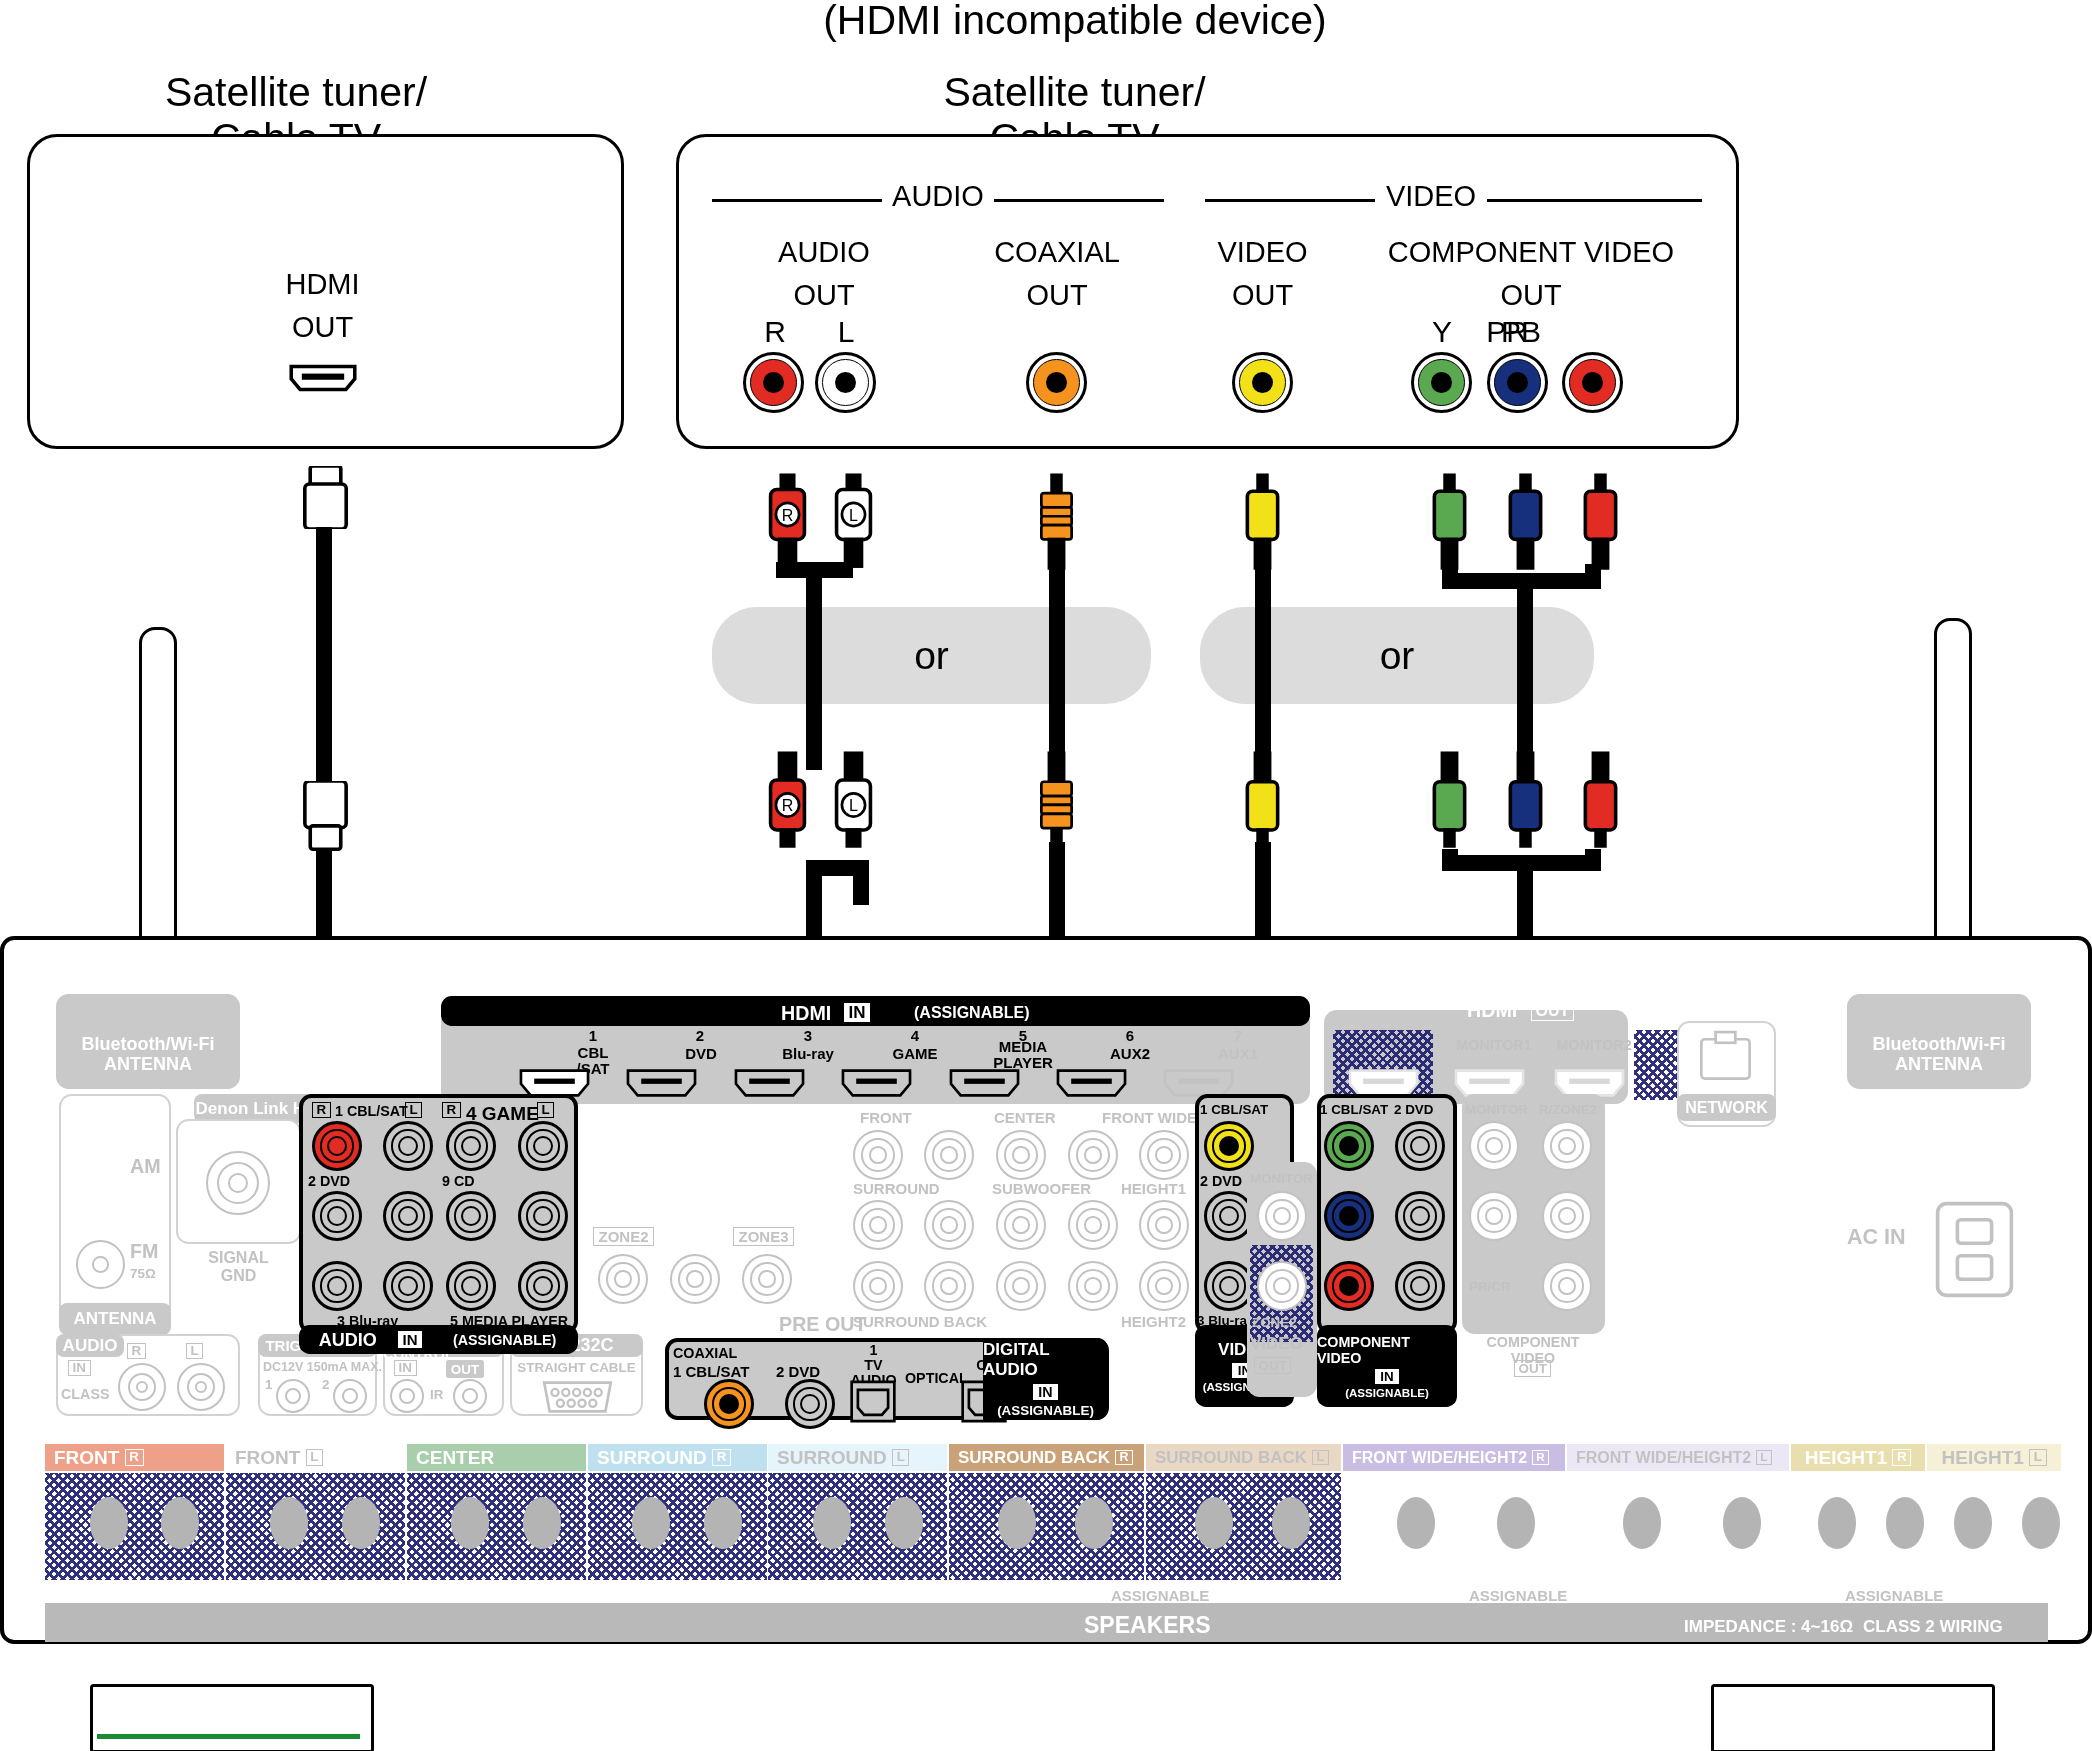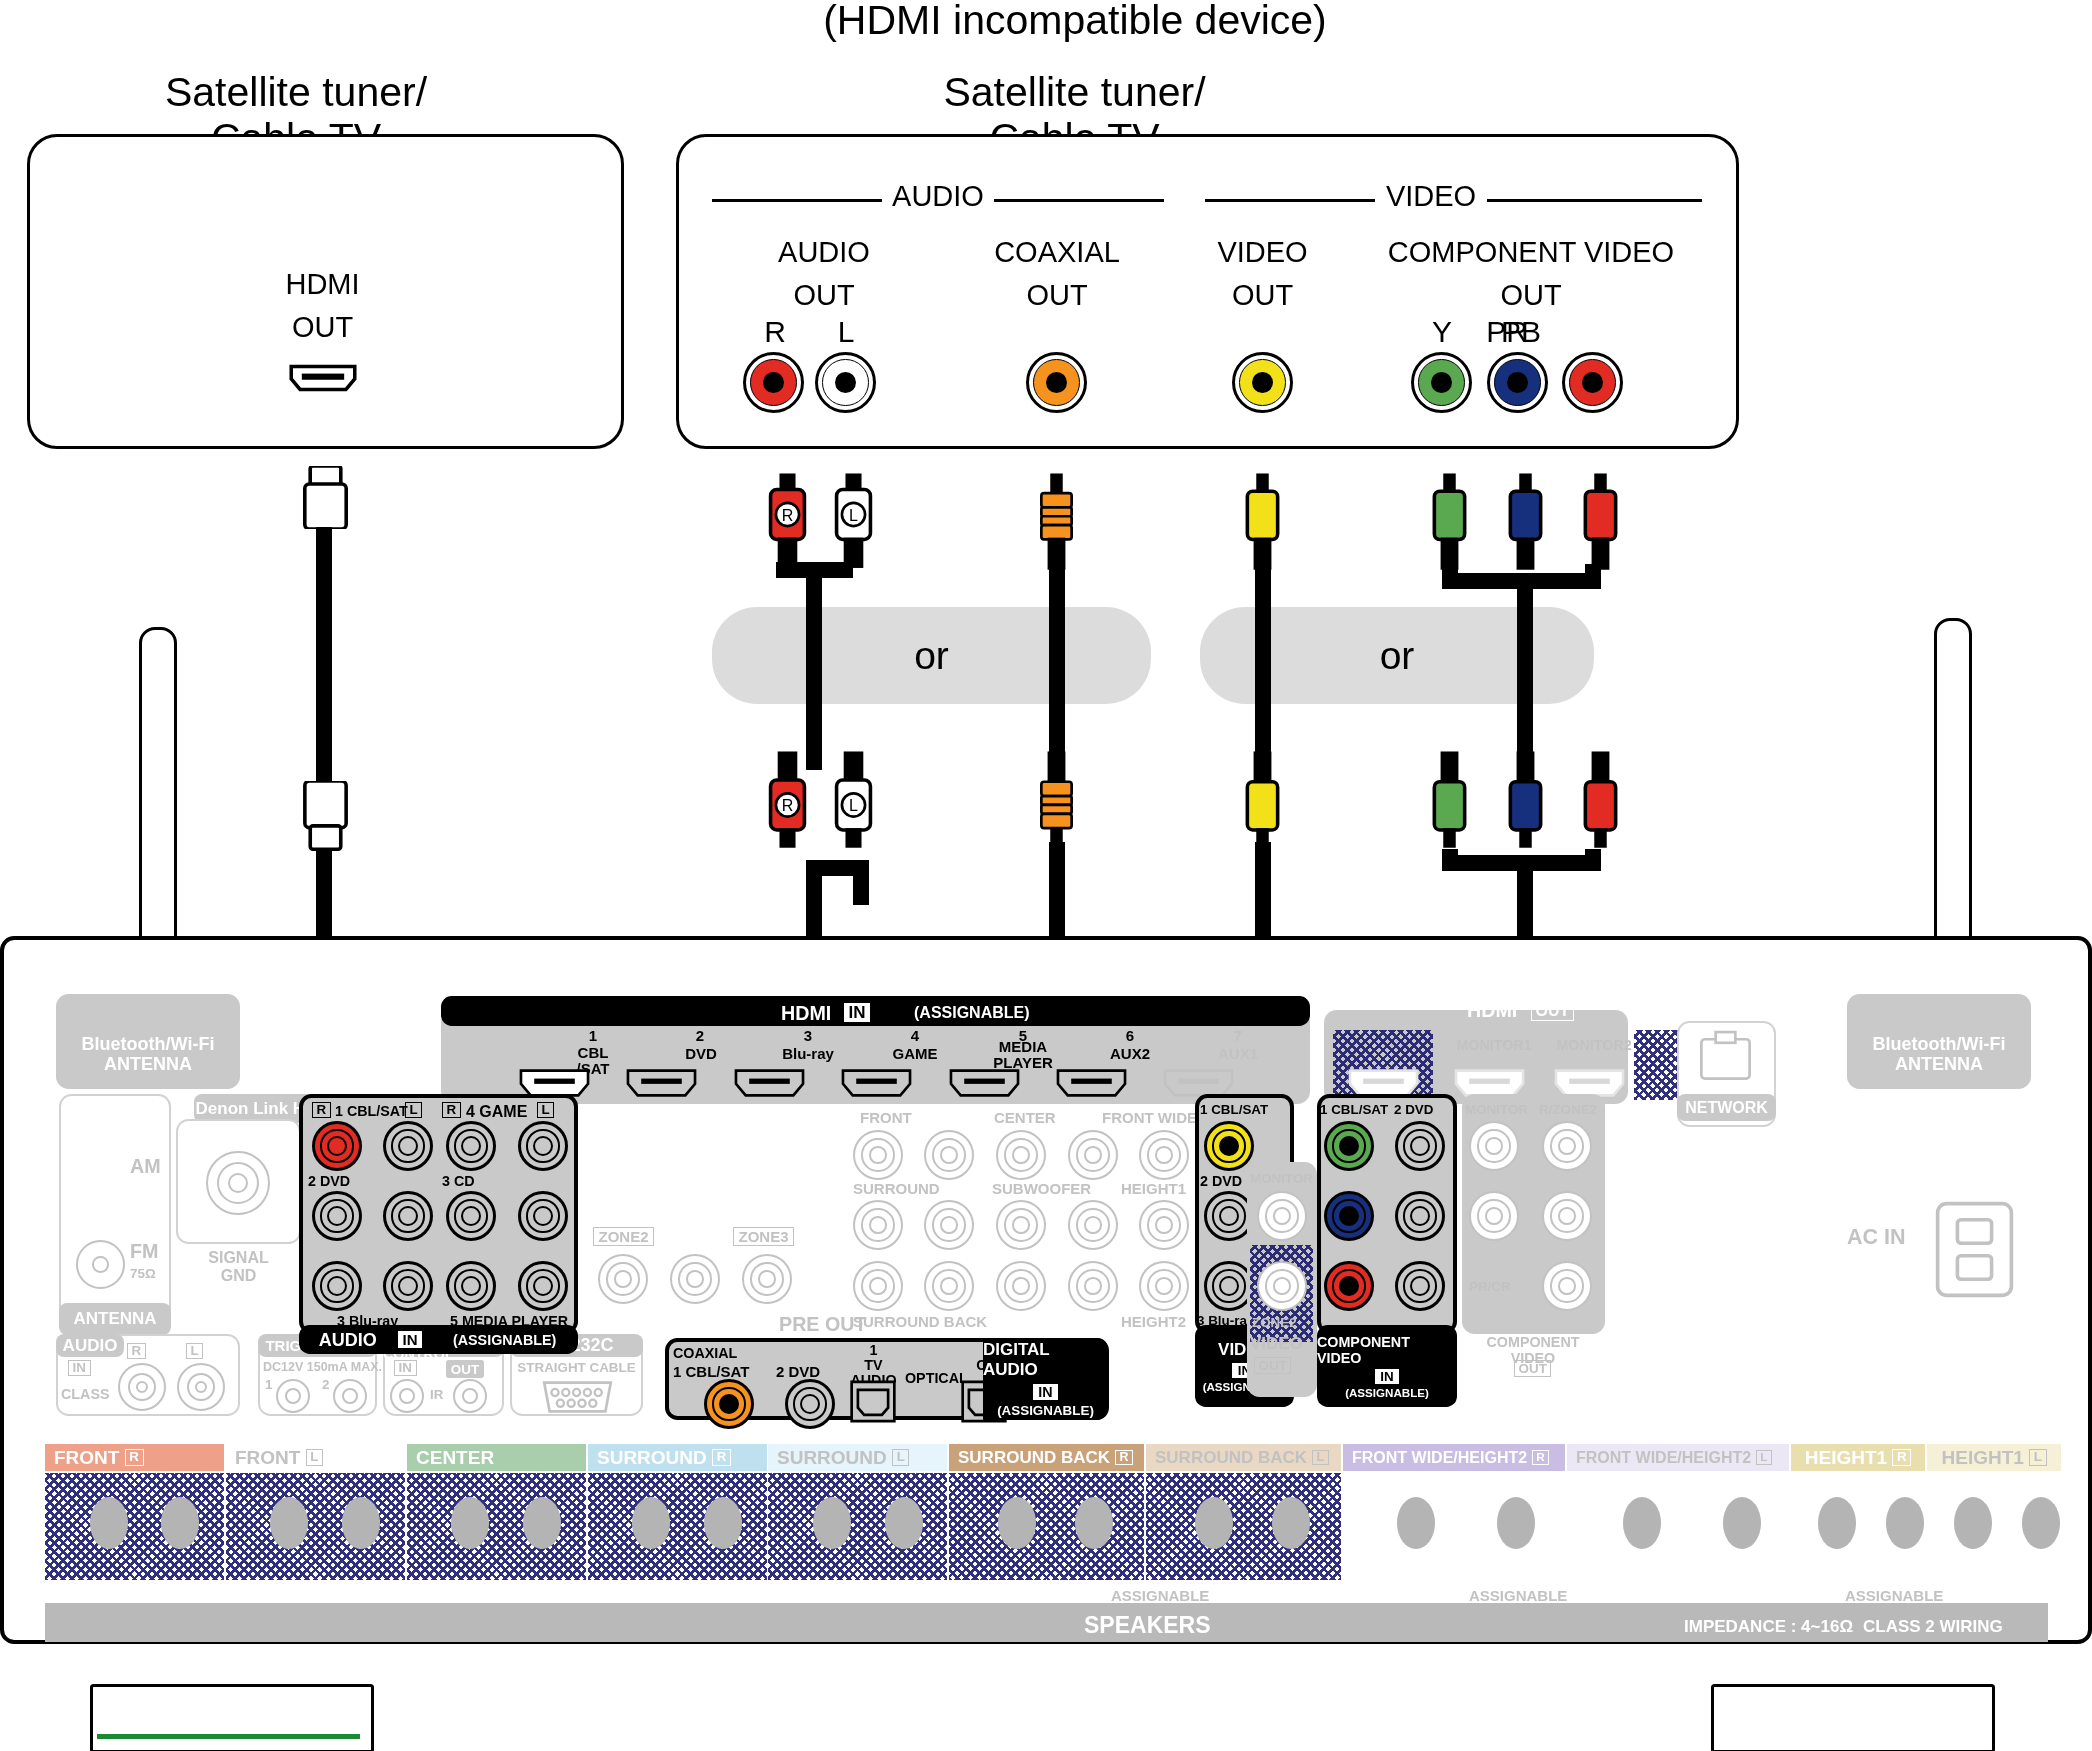--- a/index.html
+++ b/index.html
@@ -523,21 +523,21 @@
 <div class="btext" style="left:312px;top:1102px;font-size:13.4px;">
   <span class="boxed">R</span>
 </div>
 <div class="btext" style="left:335px;top:1103px;font-size:14.3px;">1 CBL/SAT</div>
 <div class="btext" style="left:405px;top:1102px;font-size:13.4px;">
   <span class="boxed">L</span>
 </div>
 <div class="btext" style="left:442px;top:1102px;font-size:13.4px;">
   <span class="boxed">R</span>
 </div>
-<div class="btext" style="left:466px;top:1103px;font-size:16px;">4 GAME</div>
+<div class="btext" style="left:466px;top:1103px;font-size:19px;">4 GAME</div>
 <div class="btext" style="left:537px;top:1102px;font-size:13.4px;">
   <span class="boxed">L</span>
 </div>
 
 <div class="bjack" style="left:312px;top:1121px;width:50px;height:50px;background:#e22b22;">
   <i style="inset:5.4px;border-color:#000;"></i>
     <i style="inset:11.6px;"></i>
 </div>
 <div class="bjack" style="left:383px;top:1121px;width:50px;height:50px;">
   <i style="inset:5.4px;"></i>
@@ -546,21 +546,21 @@
 <div class="bjack" style="left:446px;top:1121px;width:50px;height:50px;">
   <i style="inset:5.4px;"></i>
     <i style="inset:11.6px;"></i>
 </div>
 <div class="bjack" style="left:518px;top:1121px;width:50px;height:50px;">
   <i style="inset:5.4px;"></i>
     <i style="inset:11.6px;"></i>
 </div>
 
 <div class="btext" style="left:308px;top:1173px;font-size:14.3px;">2 DVD</div>
-<div class="btext" style="left:442px;top:1173px;font-size:14.3px;">3 CD</div>
+<div class="btext" style="left:442px;top:1173px;font-size:14.3px;">9 CD</div>
 <div class="bjack" style="left:312px;top:1191px;width:50px;height:50px;">
     <i style="inset:5.4px;"></i>
     <i style="inset:11.6px;"></i>
   </div>
 <div class="bjack" style="left:383px;top:1191px;width:50px;height:50px;">
     <i style="inset:5.4px;"></i>
     <i style="inset:11.6px;"></i>
   </div>
 <div class="bjack" style="left:446px;top:1191px;width:50px;height:50px;">
     <i style="inset:5.4px;"></i>

